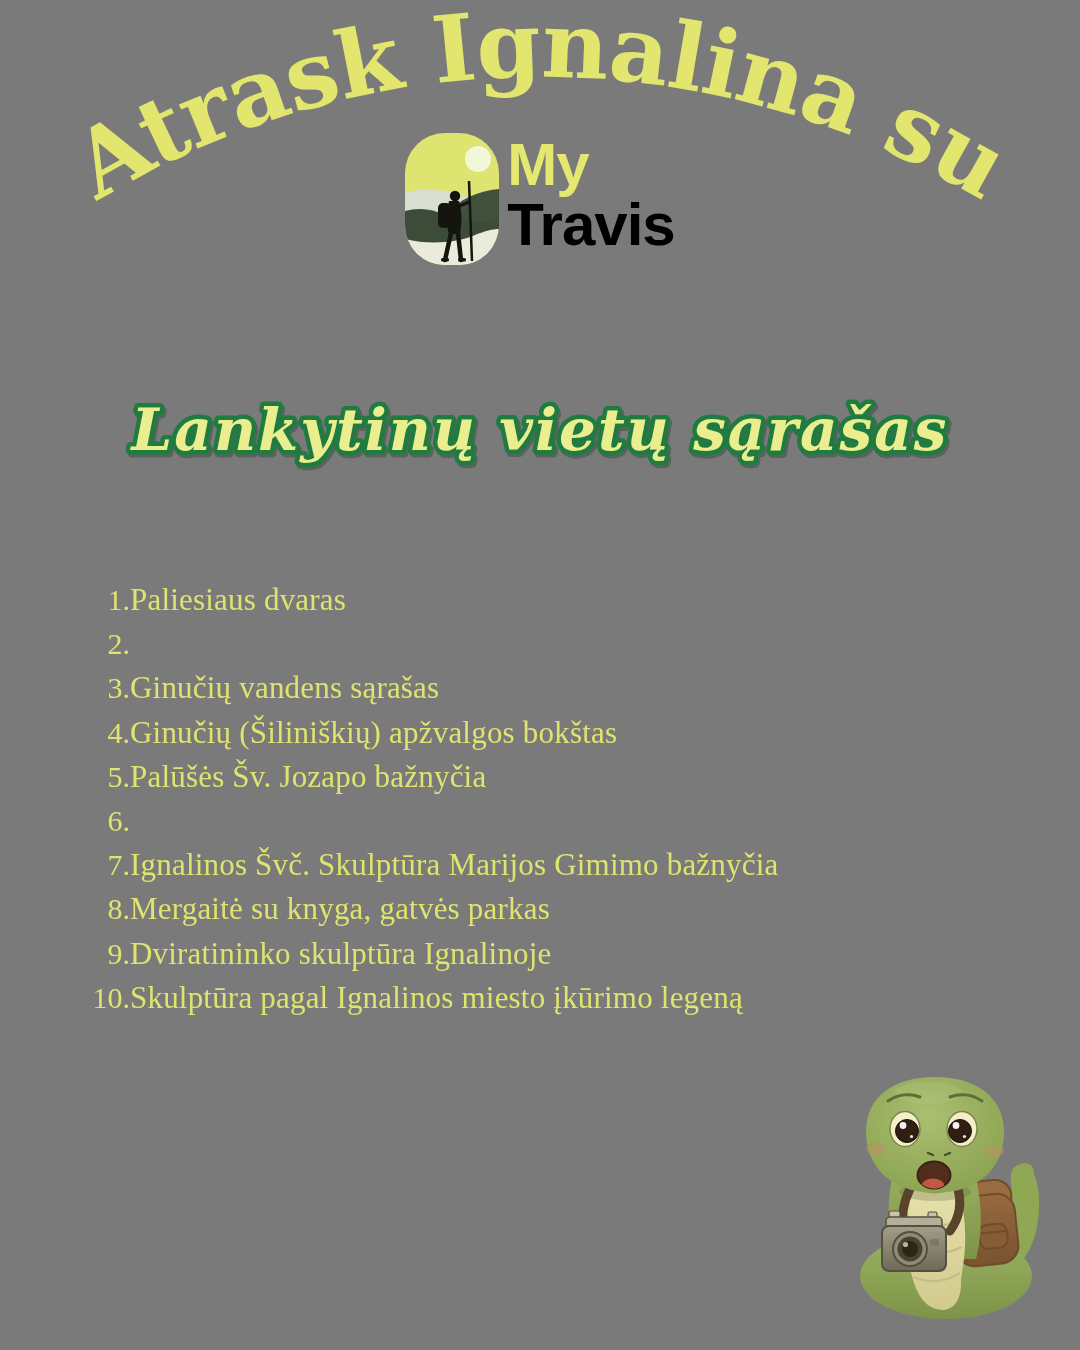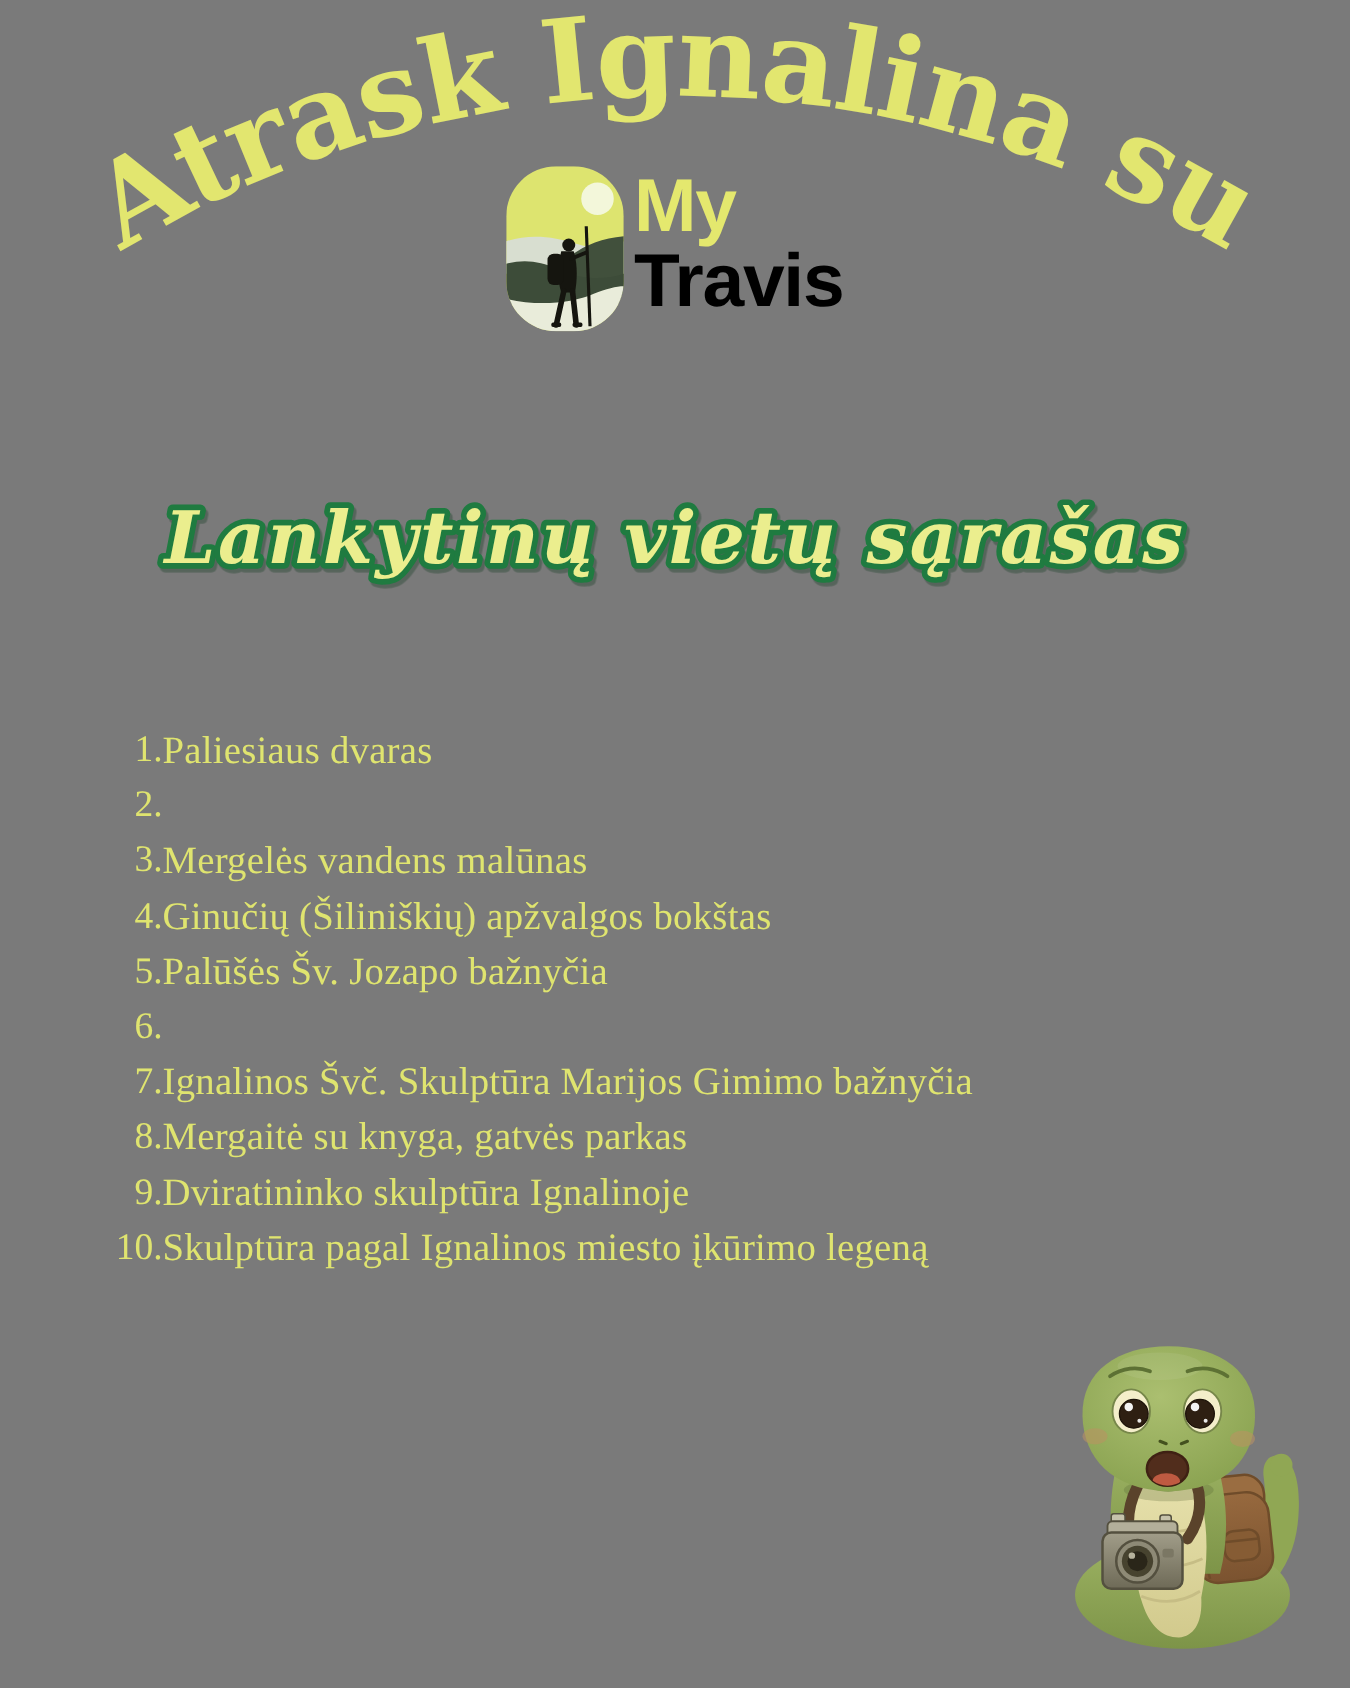--- a/index.html
+++ b/index.html
@@ -95,21 +95,21 @@
 <div class="places-list abs">
   <div class="place-row">
     <div class="place-num">1.</div>
     <div class="place-name">Paliesiaus dvaras</div>
   </div>
   <div class="place-row">
     <div class="place-num">2.</div>
   </div>
   <div class="place-row">
     <div class="place-num">3.</div>
-    <div class="place-name">Mergelės vandens malūnas</div>
+    <div class="place-name">Ginučių vandens sąrašas</div>
   </div>
   <div class="place-row">
     <div class="place-num">4.</div>
     <div class="place-name">Ginučių (Šiliniškių) apžvalgos bokštas</div>
   </div>
   <div class="place-row">
     <div class="place-num">5.</div>
     <div class="place-name">Palūšės Šv. Jozapo bažnyčia</div>
   </div>
   <div class="place-row">

